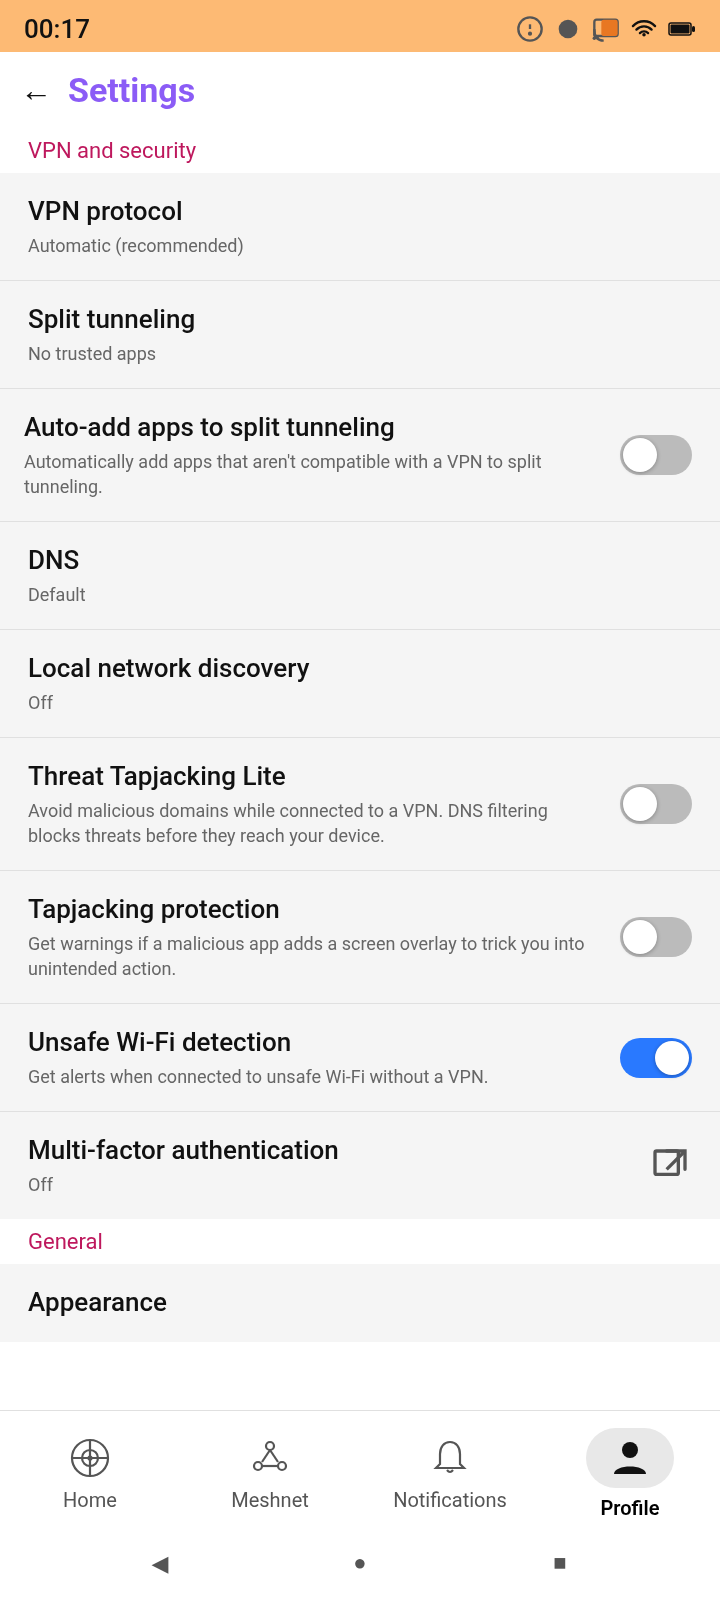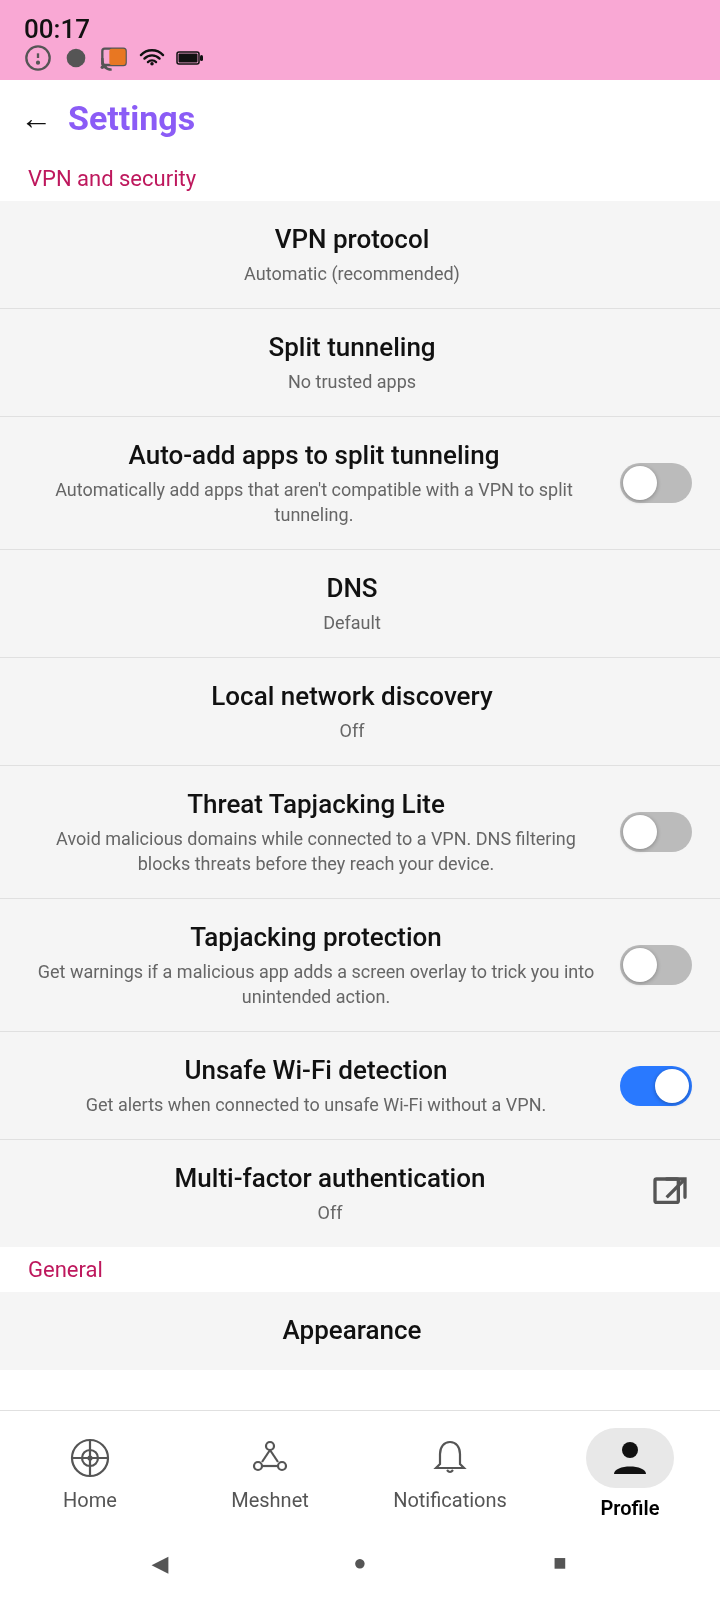--- a/index.html
+++ b/index.html
@@ -10,24 +10,23 @@
       background: #fff;
       font-family: 'Roboto', Arial, sans-serif;
       display: flex;
       flex-direction: column;
     }
 
     
     .status-bar {
       display: flex;
       justify-content: space-between;
-      align-items: flex-start;
+      align-items: center;
       padding: 14px 24px 8px 24px;
-      background: #f9a8d4;
-      flex-direction: column;
+      background: #fdba74;
     }
     .status-time {
       font-size: 26px;
       font-weight: 500;
       color: #111;
     }
     .status-icons {
       display: flex;
       align-items: center;
       gap: 10px;
@@ -62,21 +61,20 @@
       color: #be185d;
       padding: 10px 28px 10px 28px;
       background: #fff;
     }
 
     
     .settings-list {
       background: #fde047;
       border-radius: 0;
       margin: 0;
-      text-align: center;
     }
     .settings-item {
       background: #f5f5f5;
       padding: 22px 28px;
       display: flex;
       align-items: center;
       justify-content: space-between;
       border-bottom: 1px solid #e0e0e0;
       cursor: pointer;
     }

